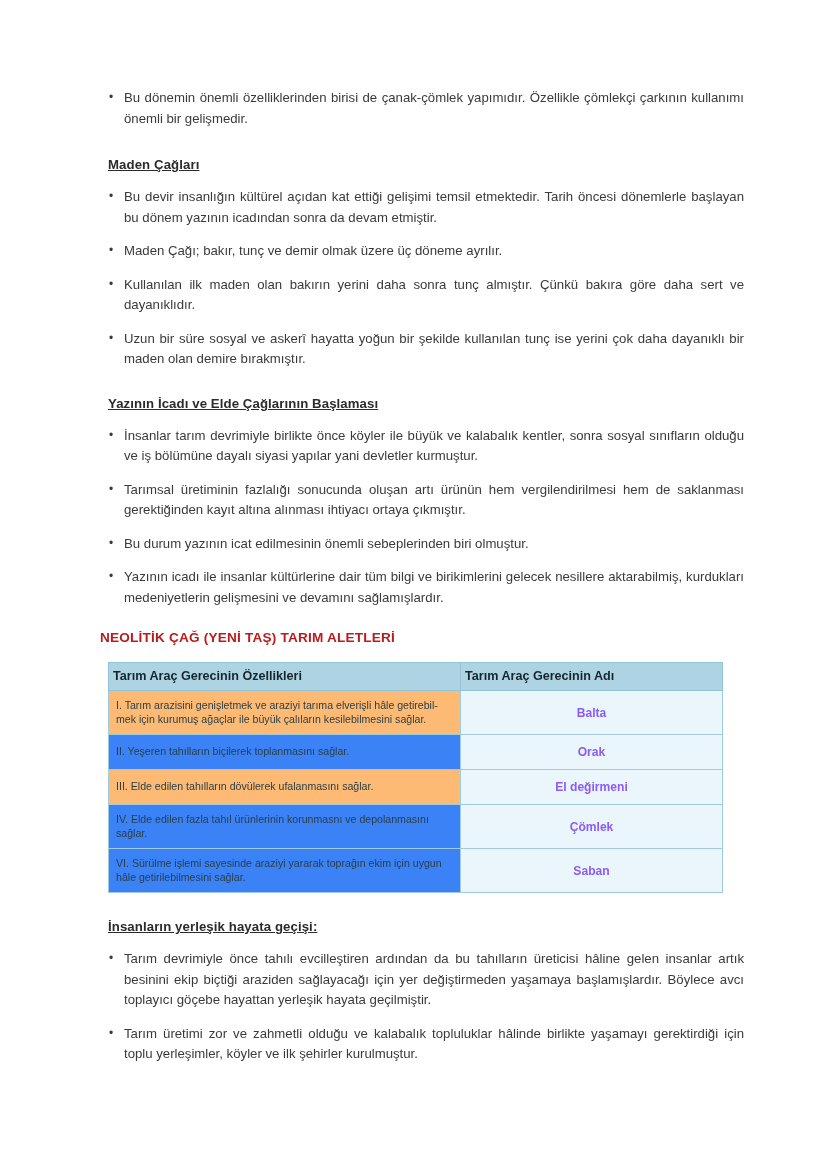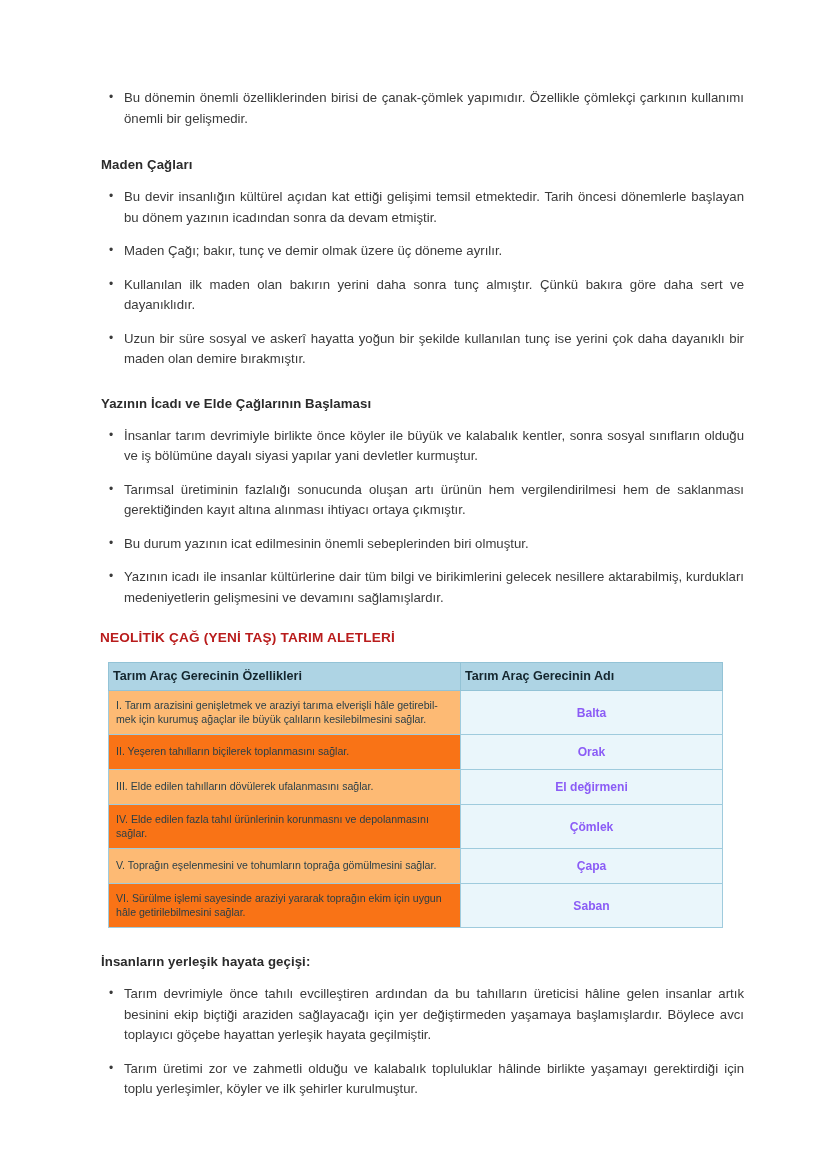--- a/index.html
+++ b/index.html
@@ -46,22 +46,23 @@
     color: #3a3a3a;
   }
   .block-top {
     margin-bottom: 28px;
   }
   
   .section-heading {
     font-size: 13.2px;
     font-weight: bold;
     color: #2b2b2b;
-    margin: 0 0 15px 1px;
+    margin: 0 0 15px 8px;
     letter-spacing: 0.1px;
+    text-decoration: underline;
   }
   .section {
     margin-bottom: 26px;
   }
   .section.tight { margin-bottom: 22px; }
   
   .table-title {
     text-align: left;
     font-size: 13.6px;
     font-weight: bold;
@@ -99,21 +100,21 @@
   }
   .tool-table td.name {
     font-size: 12.1px;
     font-weight: bold;
     color: #8b5cf6;
     text-align: center;
     background: #eaf6fb;
     padding: 5px 4px;
   }
   .tool-table tr.odd td.prop  { background: #fdba74; }
-  .tool-table tr.even td.prop { background: #f97316; }
+  .tool-table tr.even td.prop { background: #3b82f6; }
   .tool-table tr.r1 td  { height: 33px; }
   .tool-table tr.r2 td  { height: 24px; }
   .tool-table tr.r3 td  { height: 24px; }
   .tool-table tr.r4 td  { height: 33px; }
   .tool-table tr.r5 td  { height: 24px; }
   .tool-table tr.r6 td  { height: 33px; }
   .nowrapline { white-space: pre-line; }
 </style>
 </head>
 <body>
@@ -169,24 +170,20 @@
       </tr>
       <tr class="odd r3">
         <td class="prop nowrapline">III. Elde edilen tahılların dövülerek ufalanmasını sağlar.</td>
         <td class="name">El değirmeni</td>
       </tr>
       <tr class="even r4">
         <td class="prop nowrapline">IV. Elde edilen fazla tahıl ürünlerinin korunmasnı ve depolanmasını
 sağlar.</td>
         <td class="name">Çömlek</td>
       </tr>
-      <tr class="odd r5">
-        <td class="prop nowrapline">V. Toprağın eşelenmesini ve tohumların toprağa gömülmesini sağlar.</td>
-        <td class="name">Çapa</td>
-      </tr>
       <tr class="even r6">
         <td class="prop nowrapline">VI. Sürülme işlemi sayesinde araziyi yararak toprağın ekim için uygun
 hâle getirilebilmesini sağlar.</td>
         <td class="name">Saban</td>
       </tr>
     </tbody>
   </table>
 
   <div class="section" style="margin-top:26px;">
     <div class="section-heading">İnsanların yerleşik hayata geçişi:</div>

